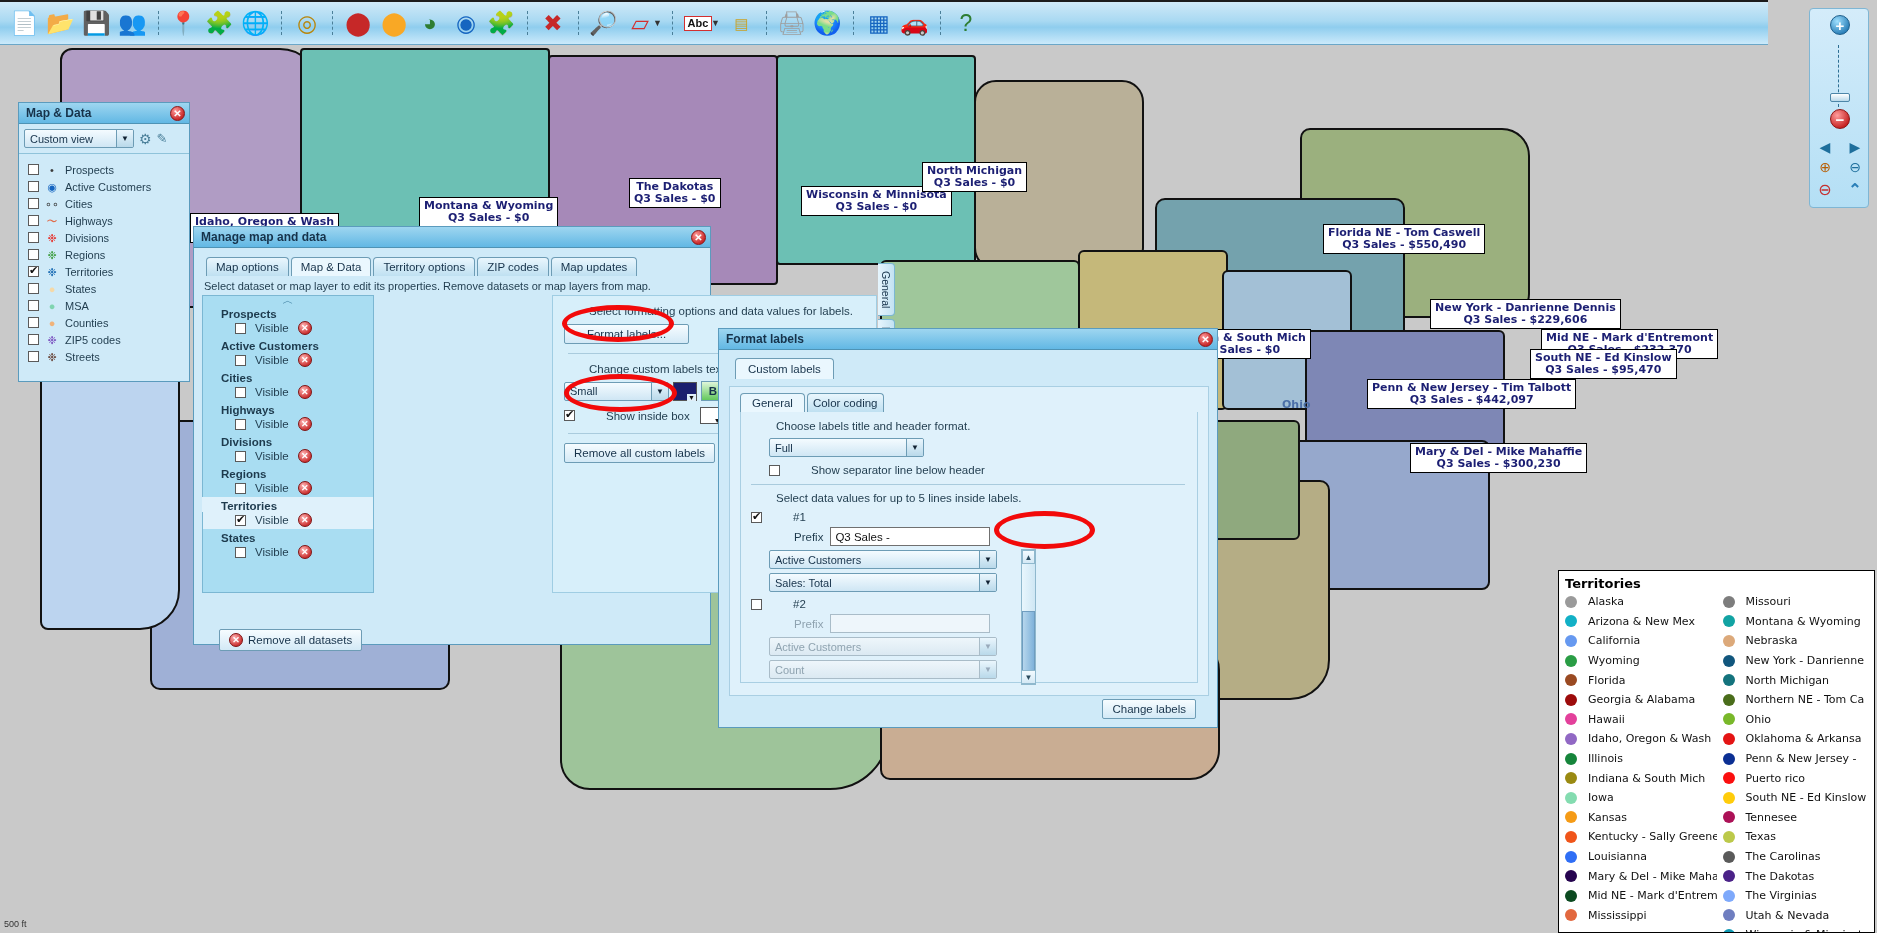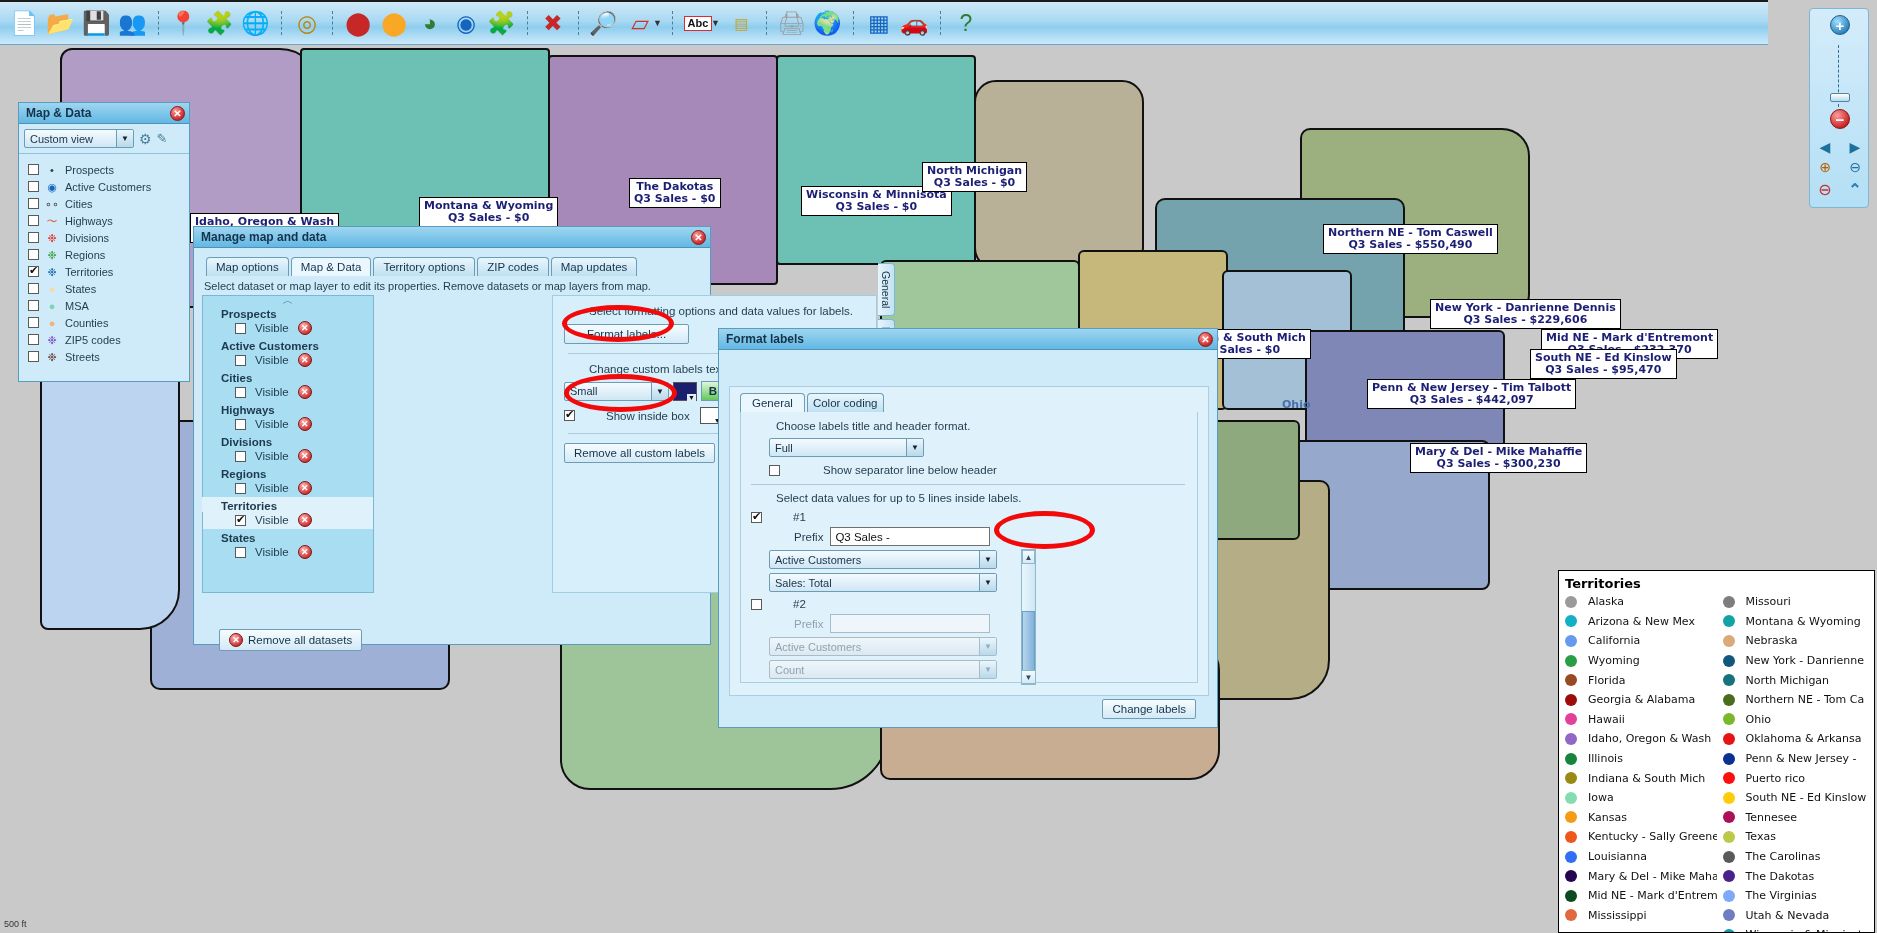--- a/index.html
+++ b/index.html
@@ -271,21 +271,21 @@
     </div>
     <div class="mlabel" style="left: 801px; top: 186px;">
       <div>Wisconsin &amp; Minnisota</div>
       <div>Q3 Sales -  $0</div>
     </div>
     <div class="mlabel" style="left: 922px; top: 162px;">
       <div>North Michigan</div>
       <div>Q3 Sales -  $0</div>
     </div>
     <div class="mlabel" style="left: 1323px; top: 224px;">
-      <div>Northern NE - Tom  Caswell</div>
+      <div>Florida NE - Tom  Caswell</div>
       <div>Q3 Sales -  $550,490</div>
     </div>
     <div class="mlabel" style="left: 1430px; top: 299px;">
       <div>New York - Danrienne Dennis</div>
       <div>Q3 Sales -  $229,606</div>
     </div>
     <div class="mlabel" style="left: 1541px; top: 329px;">
       <div>Mid NE - Mark d'Entremont</div>
       <div>Q3 Sales -  $232,370</div>
     </div>
@@ -517,38 +517,41 @@
   <div class="oval" style="left:370px; top:147px; width:113px; height:38px;"></div>
 </div>
 
 <div class="win" id="format-dialog">
   <div class="win-title">
     <span>Format labels</span>
     <div class="win-close">✕</div>
   </div>
   <div class="fl-body">
 
+    <div style="display:flex; padding-left:6px;">
+      <div class="tab active" style="padding:4px 12px;">Custom labels</div>
+    </div>
 
     <div class="inner-card" style="position:absolute; left:10px; top:36px; width:480px; height:310px; padding:6px 10px 8px 10px;">
 
       <div style="display:flex; gap:2px;" id="format-tabs">
           <div class="tab active" style="padding: 3px 11px;">General</div>
           <div class="tab" style="padding: 3px 5px;">Color coding</div>
         </div>
 
       <div style="border:1px solid #a9cfe3; border-top:none; background:#dff1fb; padding:8px 10px 8px 10px; height:271px; position:relative;">
 
         <div class="fl-label">Choose labels title and header format.</div>
 
         <div class="combo" style="width:155px; margin:6px 0 0 18px;">
           <span class="cval">Full</span>
           <span class="carrow">▼</span>
         </div>
 
-        <div style="display:flex; align-items:center; gap:18px; margin:7px 0 0 18px;">
+        <div style="display:flex; align-items:center; gap:6px; margin:7px 0 0 18px;">
           <div class="cbx"></div>
           <span class="fl-label">Show separator line below header</span>
         </div>
 
         <div class="hr" style="margin:8px 2px 7px 0;"></div>
 
         <div class="fl-label">Select data values for up to 5 lines inside labels.</div>
 
         <div style="position:relative; margin-top:7px; width:275px;" id="label-lines">
             <div style="margin-bottom: 6px;">

